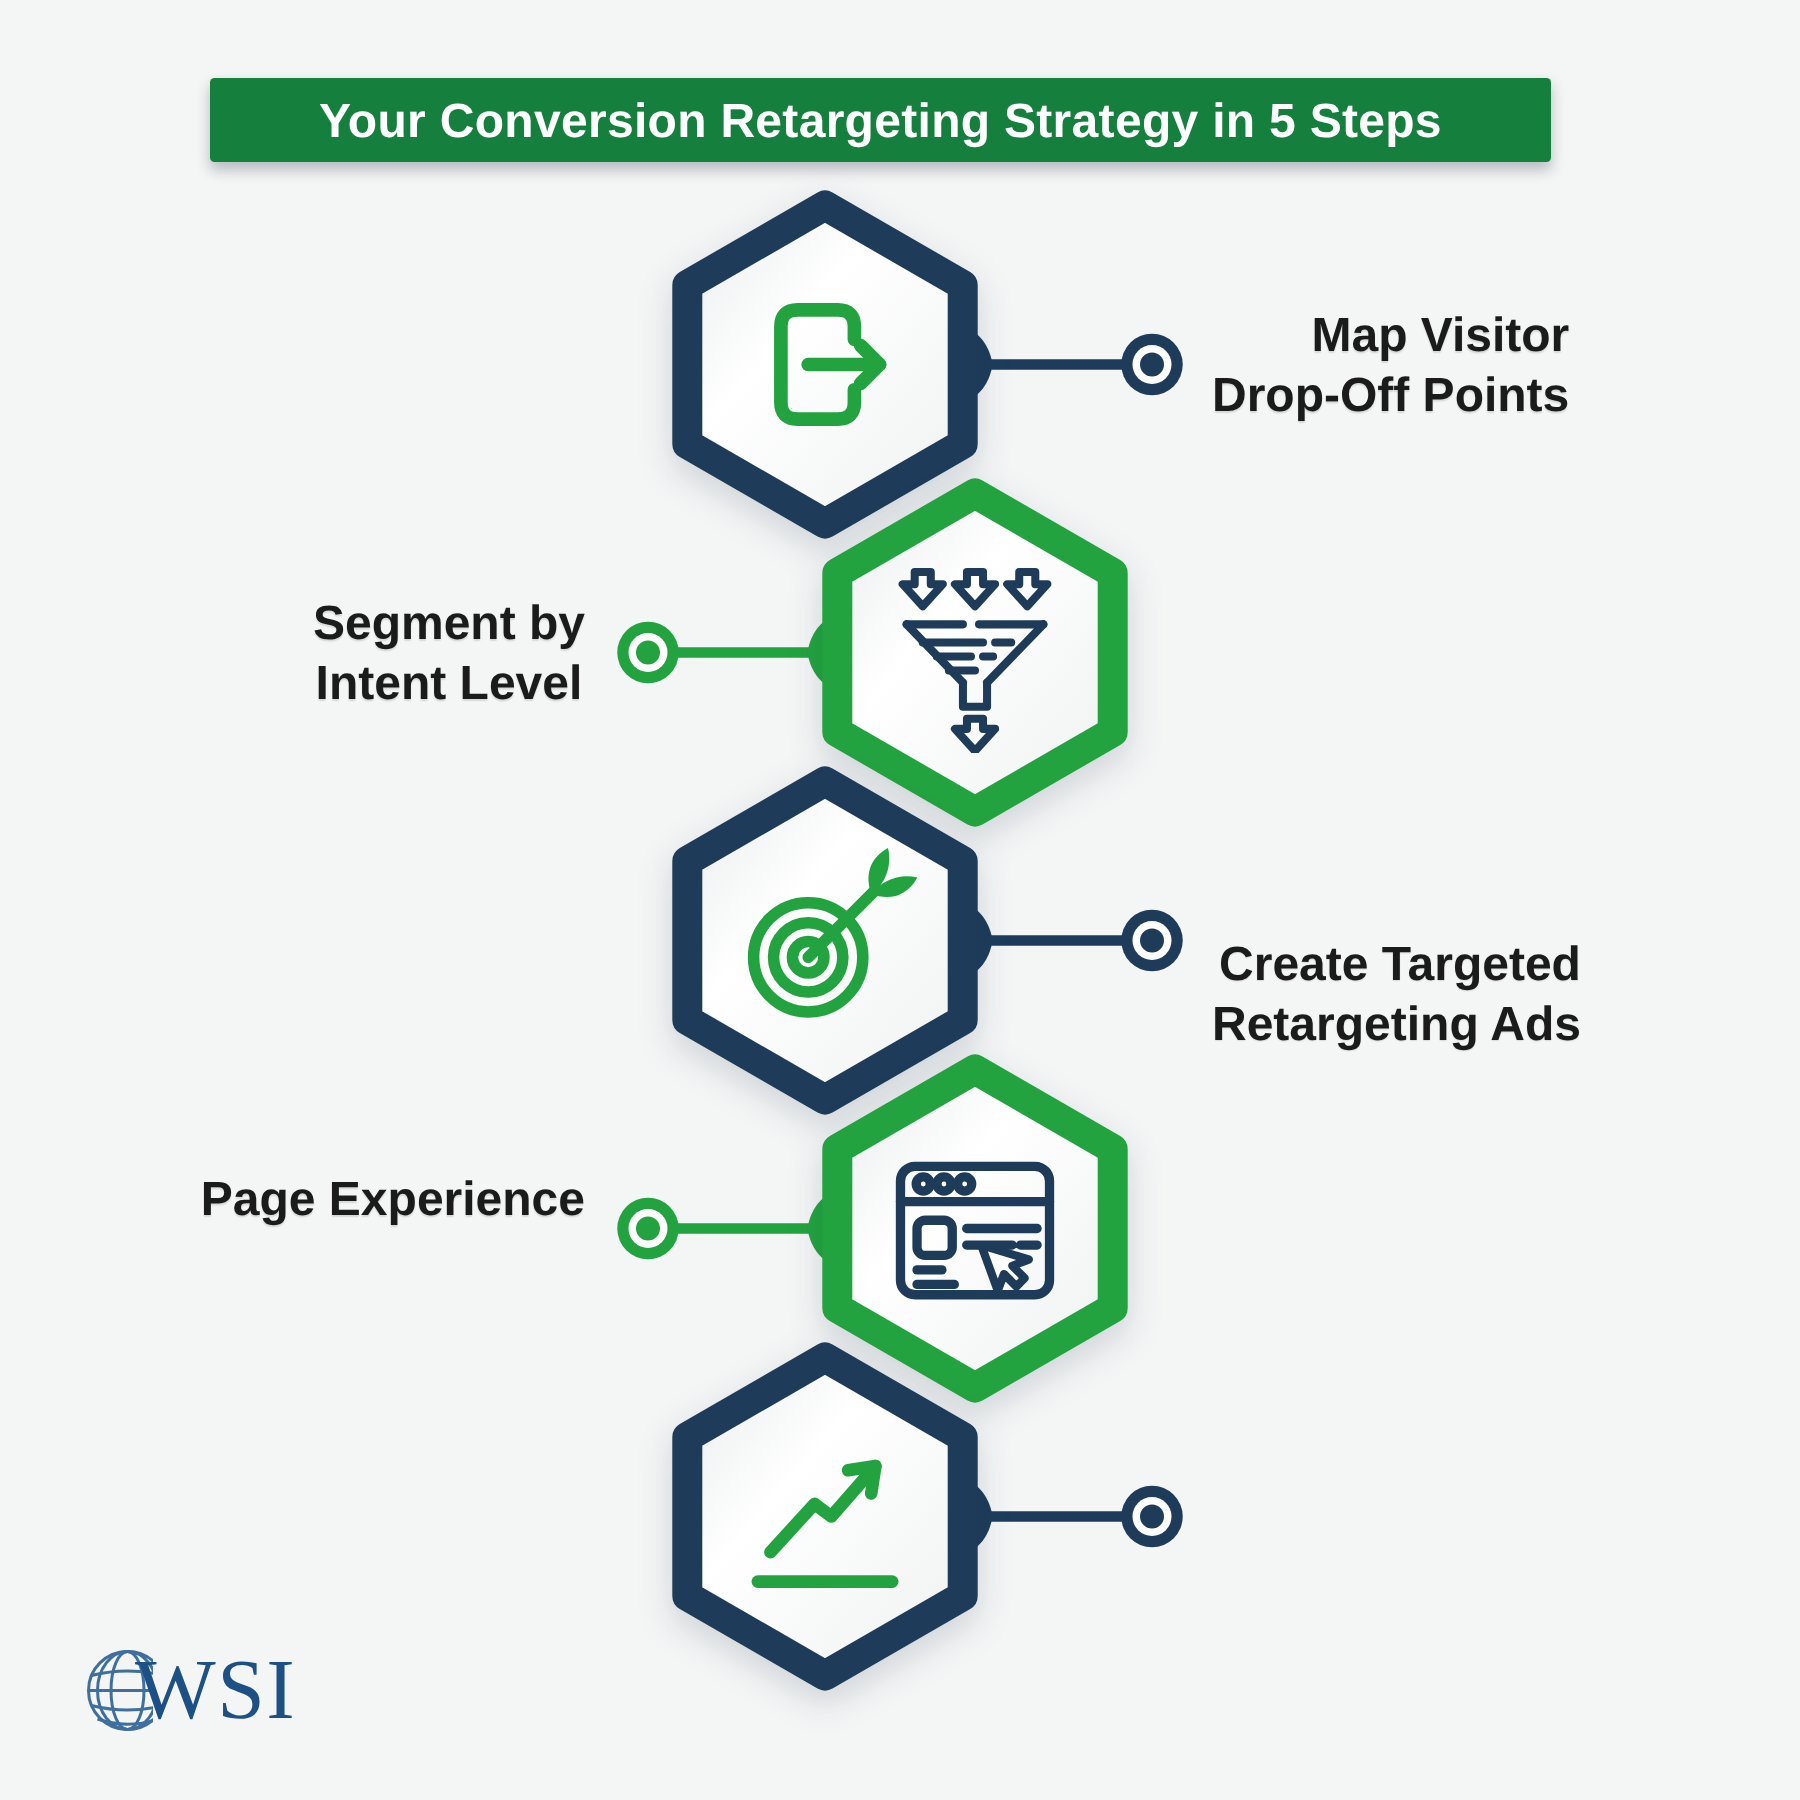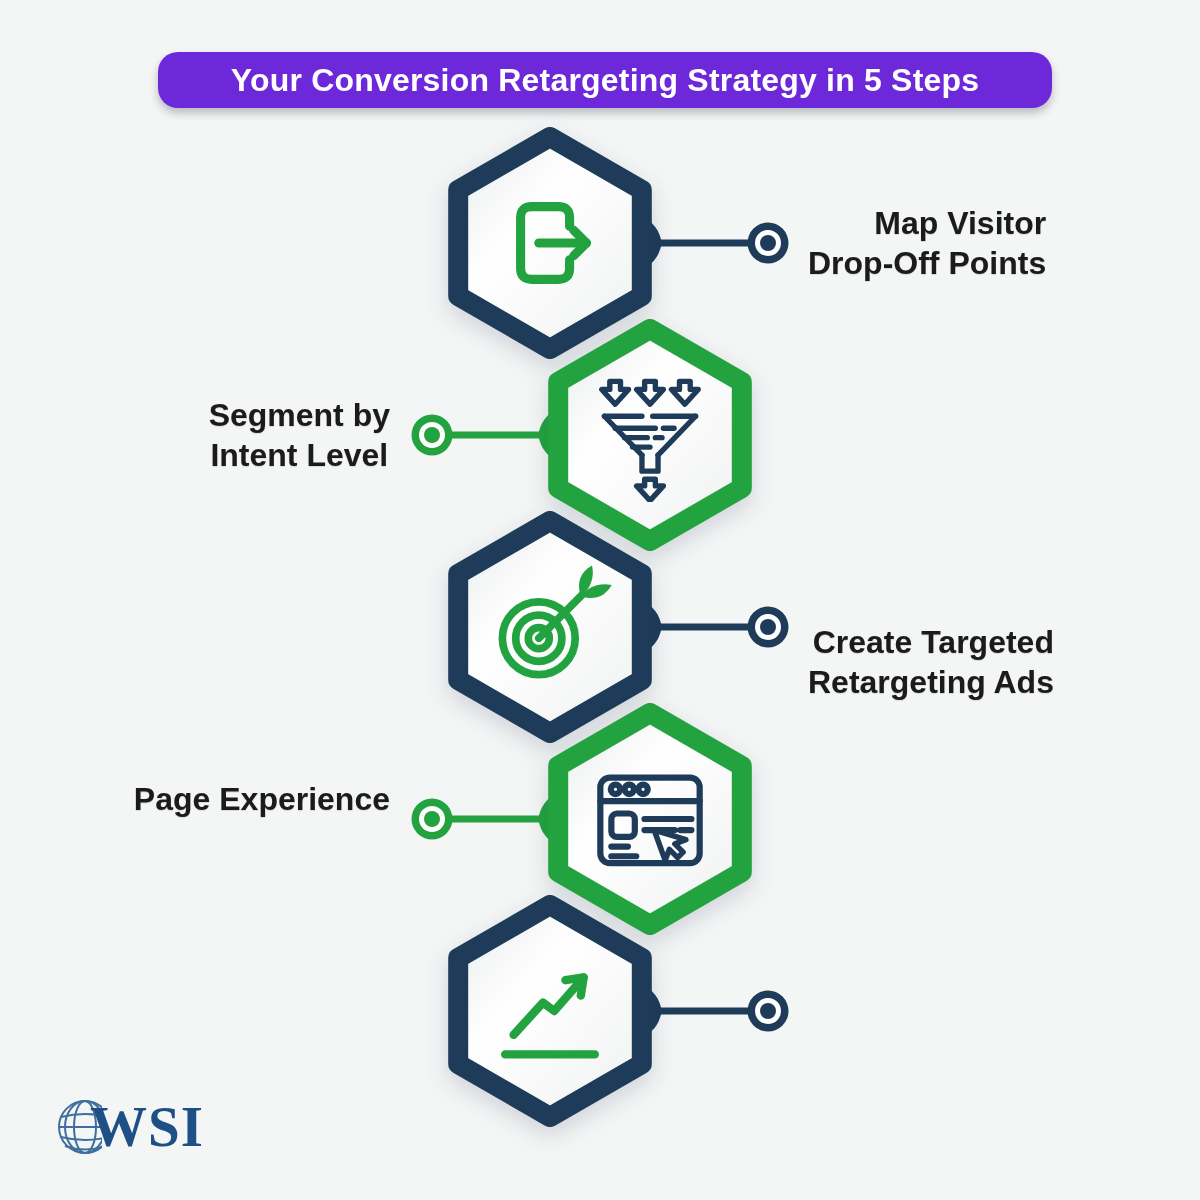--- a/index.html
+++ b/index.html
@@ -2,42 +2,42 @@
 <html><head>
 <meta charset="utf-8">
 <style>
   html,body{margin:0;padding:0}
   body{
     width:1200px;height:1200px;position:relative;overflow:hidden;
     background:#f4f5f5;
     font-family:"Liberation Sans",sans-serif;
   }
   .title-banner{
-    position:absolute;left:158px;top:52px;width:894px;height:56px;
-    background:#6d28d9;border-radius:20px;
+    position:absolute;left:140px;top:52px;width:894px;height:56px;
+    background:#15803d;border-radius:3px;
     display:flex;align-items:center;justify-content:center;
     color:#ffffff;font-size:32px;font-weight:bold;letter-spacing:.2px;
     box-shadow:0 5px 9px rgba(20,40,60,.28);
   }
   .hexwrap{position:absolute;width:210px;height:236px;z-index:2}
   .hexwrap svg.hex{filter:drop-shadow(0 8px 11px rgba(25,50,80,.17))}
   .hex-icon{position:absolute;left:50%;top:50%;transform:translate(-50%,-50%)}
   .connector{position:absolute;width:150px;height:56px;z-index:1}
   .connector.flip{transform:scaleX(-1)}
   .step-label{
     position:absolute;z-index:3;height:80px;
     color:#1b1b1b;font-weight:bold;font-size:32px;line-height:40px;
     text-shadow:0 1px 1px rgba(0,0,0,.12);white-space:nowrap;
   }
   .step-label.right-side{left:808px;text-align:right}
   .step-label.left-side{right:810px;text-align:center}
   .logo{position:absolute;left:56px;top:1096px;display:flex;align-items:center;z-index:4}
   .globe-crop{width:46px;height:62px;overflow:hidden}
   .logo-text{
-    font-family:"Liberation Serif",serif;font-weight:bold;
+    font-family:"Liberation Serif",serif;font-weight:normal;
     font-size:57px;line-height:62px;color:#1d5084;letter-spacing:1px;
     margin-left:-12px;
   }
 </style>
 </head>
 <body>
 
 <svg width="0" height="0" style="position:absolute" aria-hidden="true">
   <defs>
     <linearGradient id="hexg" x1="0%" y1="0%" x2="85%" y2="85%">

